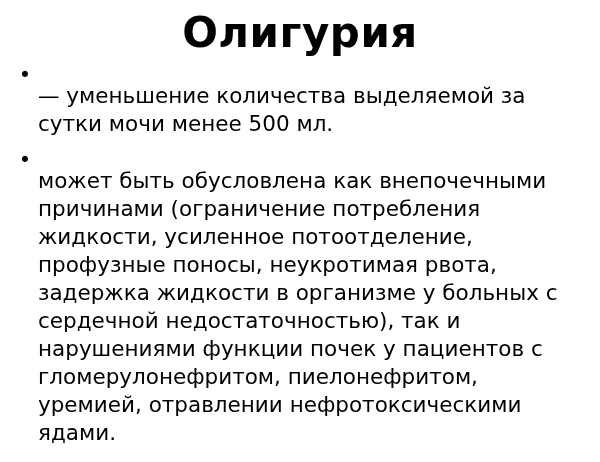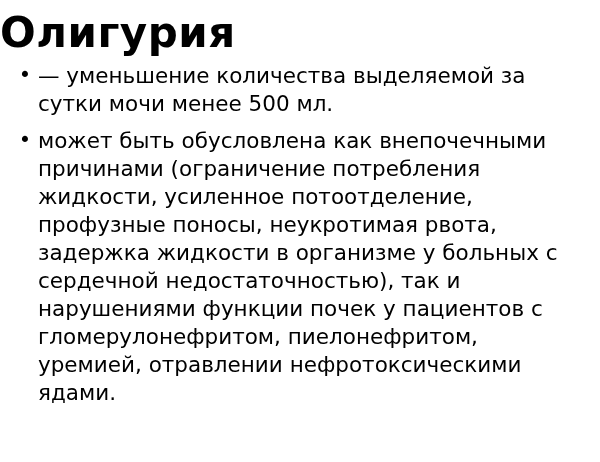--- a/index.html
+++ b/index.html
@@ -15,21 +15,21 @@
     overflow: hidden;
   }
   .slide {
     width: 600px;
     height: 462px;
     box-sizing: border-box;
     padding: 0;
     position: relative;
   }
   .slide-title {
-    text-align: left;
+    text-align: center;
     font-size: 42px;
     font-weight: bold;
     letter-spacing: 0.5px;
     margin: 10px 0 6px 0;
     line-height: 1.1;
   }
   .bullet-list {
     list-style: none;
     margin: 0;
     padding: 0 14px 0 14px;
@@ -46,20 +46,21 @@
     flex: 0 0 auto;
     width: 22px;
     text-align: center;
     font-size: 21px;
     line-height: 1.30;
     user-select: none;
   }
   .bullet-text {
     flex: 1 1 auto;
     padding-left: 2px;
+    margin-top: 20px;
   }
 </style>
 </head>
 <body>
 
 <div class="slide">
 
   <div class="slide-title">Олигурия</div>
 
   <ul class="bullet-list">

